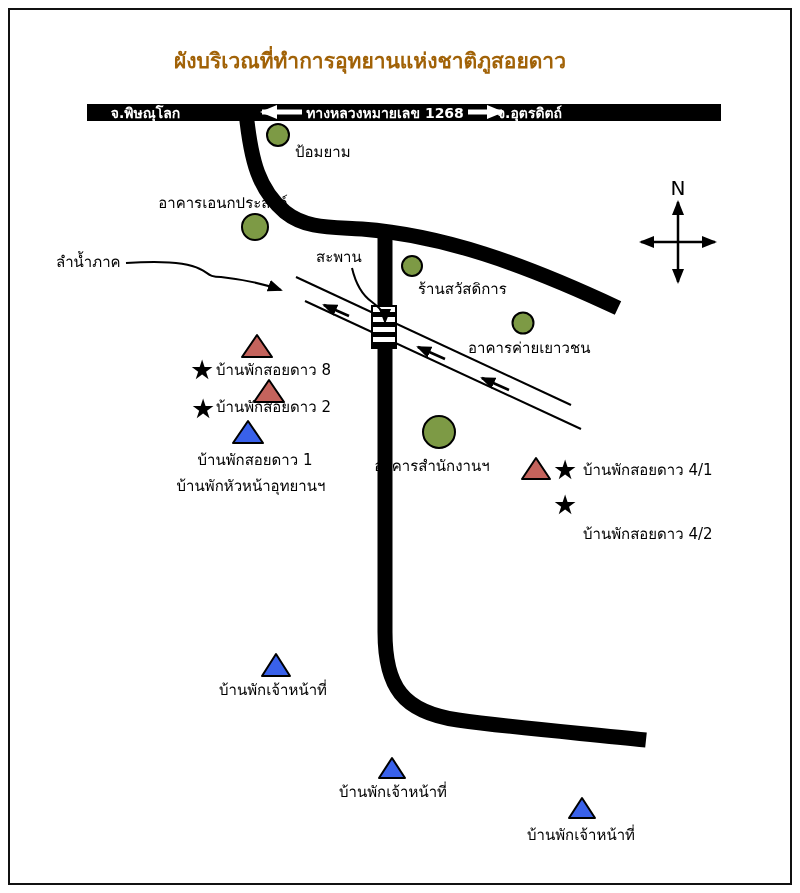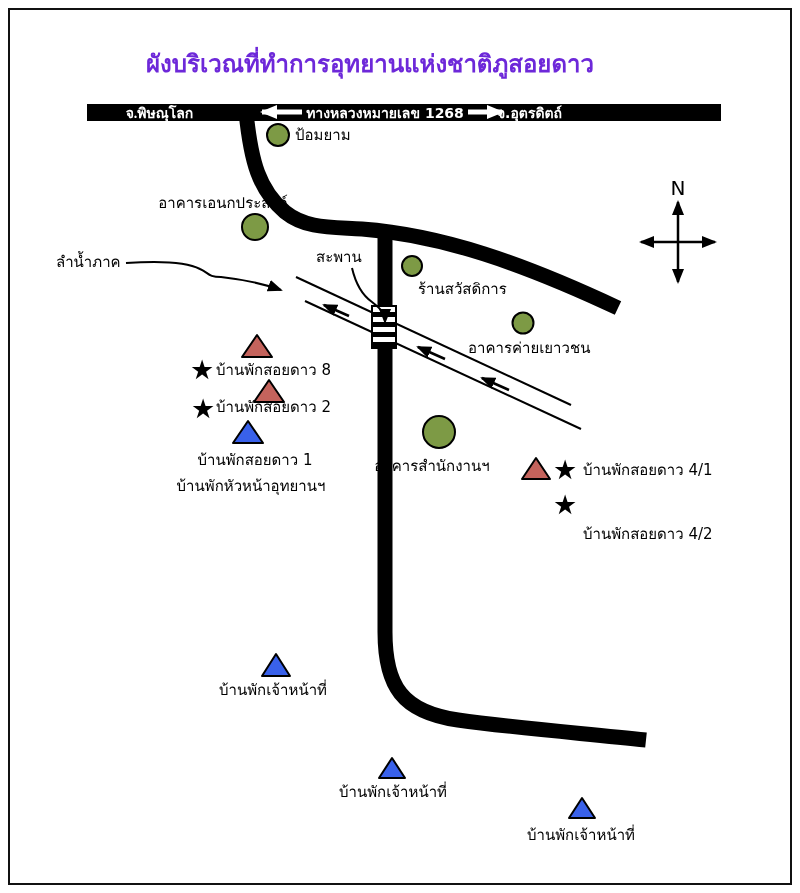--- a/index.html
+++ b/index.html
@@ -4,21 +4,21 @@
 <style>
   html,body{margin:0;padding:0;background:#ffffff;}
   #stage{
     position:relative;width:800px;height:893px;background:#ffffff;
     font-family:"DejaVu Sans","Liberation Sans",sans-serif;overflow:hidden;
   }
   #mapsvg{position:absolute;left:0;top:0;}
   .lbl{position:absolute;font-size:15px;color:#000;line-height:1.35;white-space:nowrap;}
   .lbl.center{text-align:center;white-space:normal;}
   .title{position:absolute;left:0;top:44px;width:740px;text-align:center;
-         font-size:24px;font-weight:bold;color:#6d28d9;}
+         font-size:21px;font-weight:bold;color:#a16207;}
   .hwlbl{position:absolute;top:103px;height:19px;display:flex;align-items:center;
          justify-content:center;color:#fff;font-size:14px;font-weight:bold;}
   .star{position:absolute;width:34px;text-align:center;font-size:27px;line-height:30px;color:#000;}
 </style>
 </head>
 <body>
 
 <div id="stage">
 
   <svg id="mapsvg" width="800" height="893" viewBox="0 0 800 893">
@@ -79,25 +79,25 @@
     <polygon points="536,458 550,479 522,479" stroke="#000" stroke-width="2" stroke-linejoin="round" fill="#c4635c"></polygon>
 
     <polygon points="248,421 263,443 233,443" stroke="#000" stroke-width="2" stroke-linejoin="round" fill="#3961ea"></polygon>
     <polygon points="276,654 290,676 262,676" stroke="#000" stroke-width="2" stroke-linejoin="round" fill="#3961ea"></polygon>
     <polygon points="392,758 405,778 379,778" stroke="#000" stroke-width="2" stroke-linejoin="round" fill="#3961ea"></polygon>
     <polygon points="582,798 595,818 569,818" stroke="#000" stroke-width="2" stroke-linejoin="round" fill="#3961ea"></polygon>
   </svg>
 
   <div class="title">ผังบริเวณที่ทำการอุทยานแห่งชาติภูสอยดาว</div>
 
-  <div class="hwlbl" style="left:112px;width:95px;font-family:Liberation Serif, serif;">จ.พิษณุโลก</div>
+  <div class="hwlbl" style="left:98px;width:95px;">จ.พิษณุโลก</div>
   <div class="hwlbl" style="left:290px;width:190px;">ทางหลวงหมายเลข  1268</div>
   <div class="hwlbl" style="left:482px;width:95px;">จ.อุตรดิตถ์</div>
 
-  <div class="lbl" style="left:295px;top:125px;font-family:Liberation Serif, serif;">ป้อมยาม</div>
+  <div class="lbl" style="left:295px;top:142px;font-family:Liberation Serif, serif;">ป้อมยาม</div>
   <div class="lbl center" style="left:150px;top:193px;width:146px;">อาคารเอนกประสงค์</div>
   <div class="lbl" style="left:56px;top:252px;">ลำน้ำภาค</div>
   <div class="lbl" style="left:316px;top:247px;">สะพาน</div>
   <div class="lbl" style="left:393px;top:279px;margin-left:25px;">ร้านสวัสดิการ</div>
   <div class="lbl" style="left:468px;top:338px;">อาคารค่ายเยาวชน</div>
   <div class="lbl center" style="left:362px;top:456px;width:140px;">อาคารสำนักงานฯ</div>
 
   <div class="lbl" style="left:216px;top:360px;">บ้านพักสอยดาว 8</div>
   <div class="lbl" style="left:216px;top:397px;">บ้านพักสอยดาว 2</div>
   <div class="lbl center" style="left:185px;top:450px;width:140px;">บ้านพักสอยดาว 1</div>

